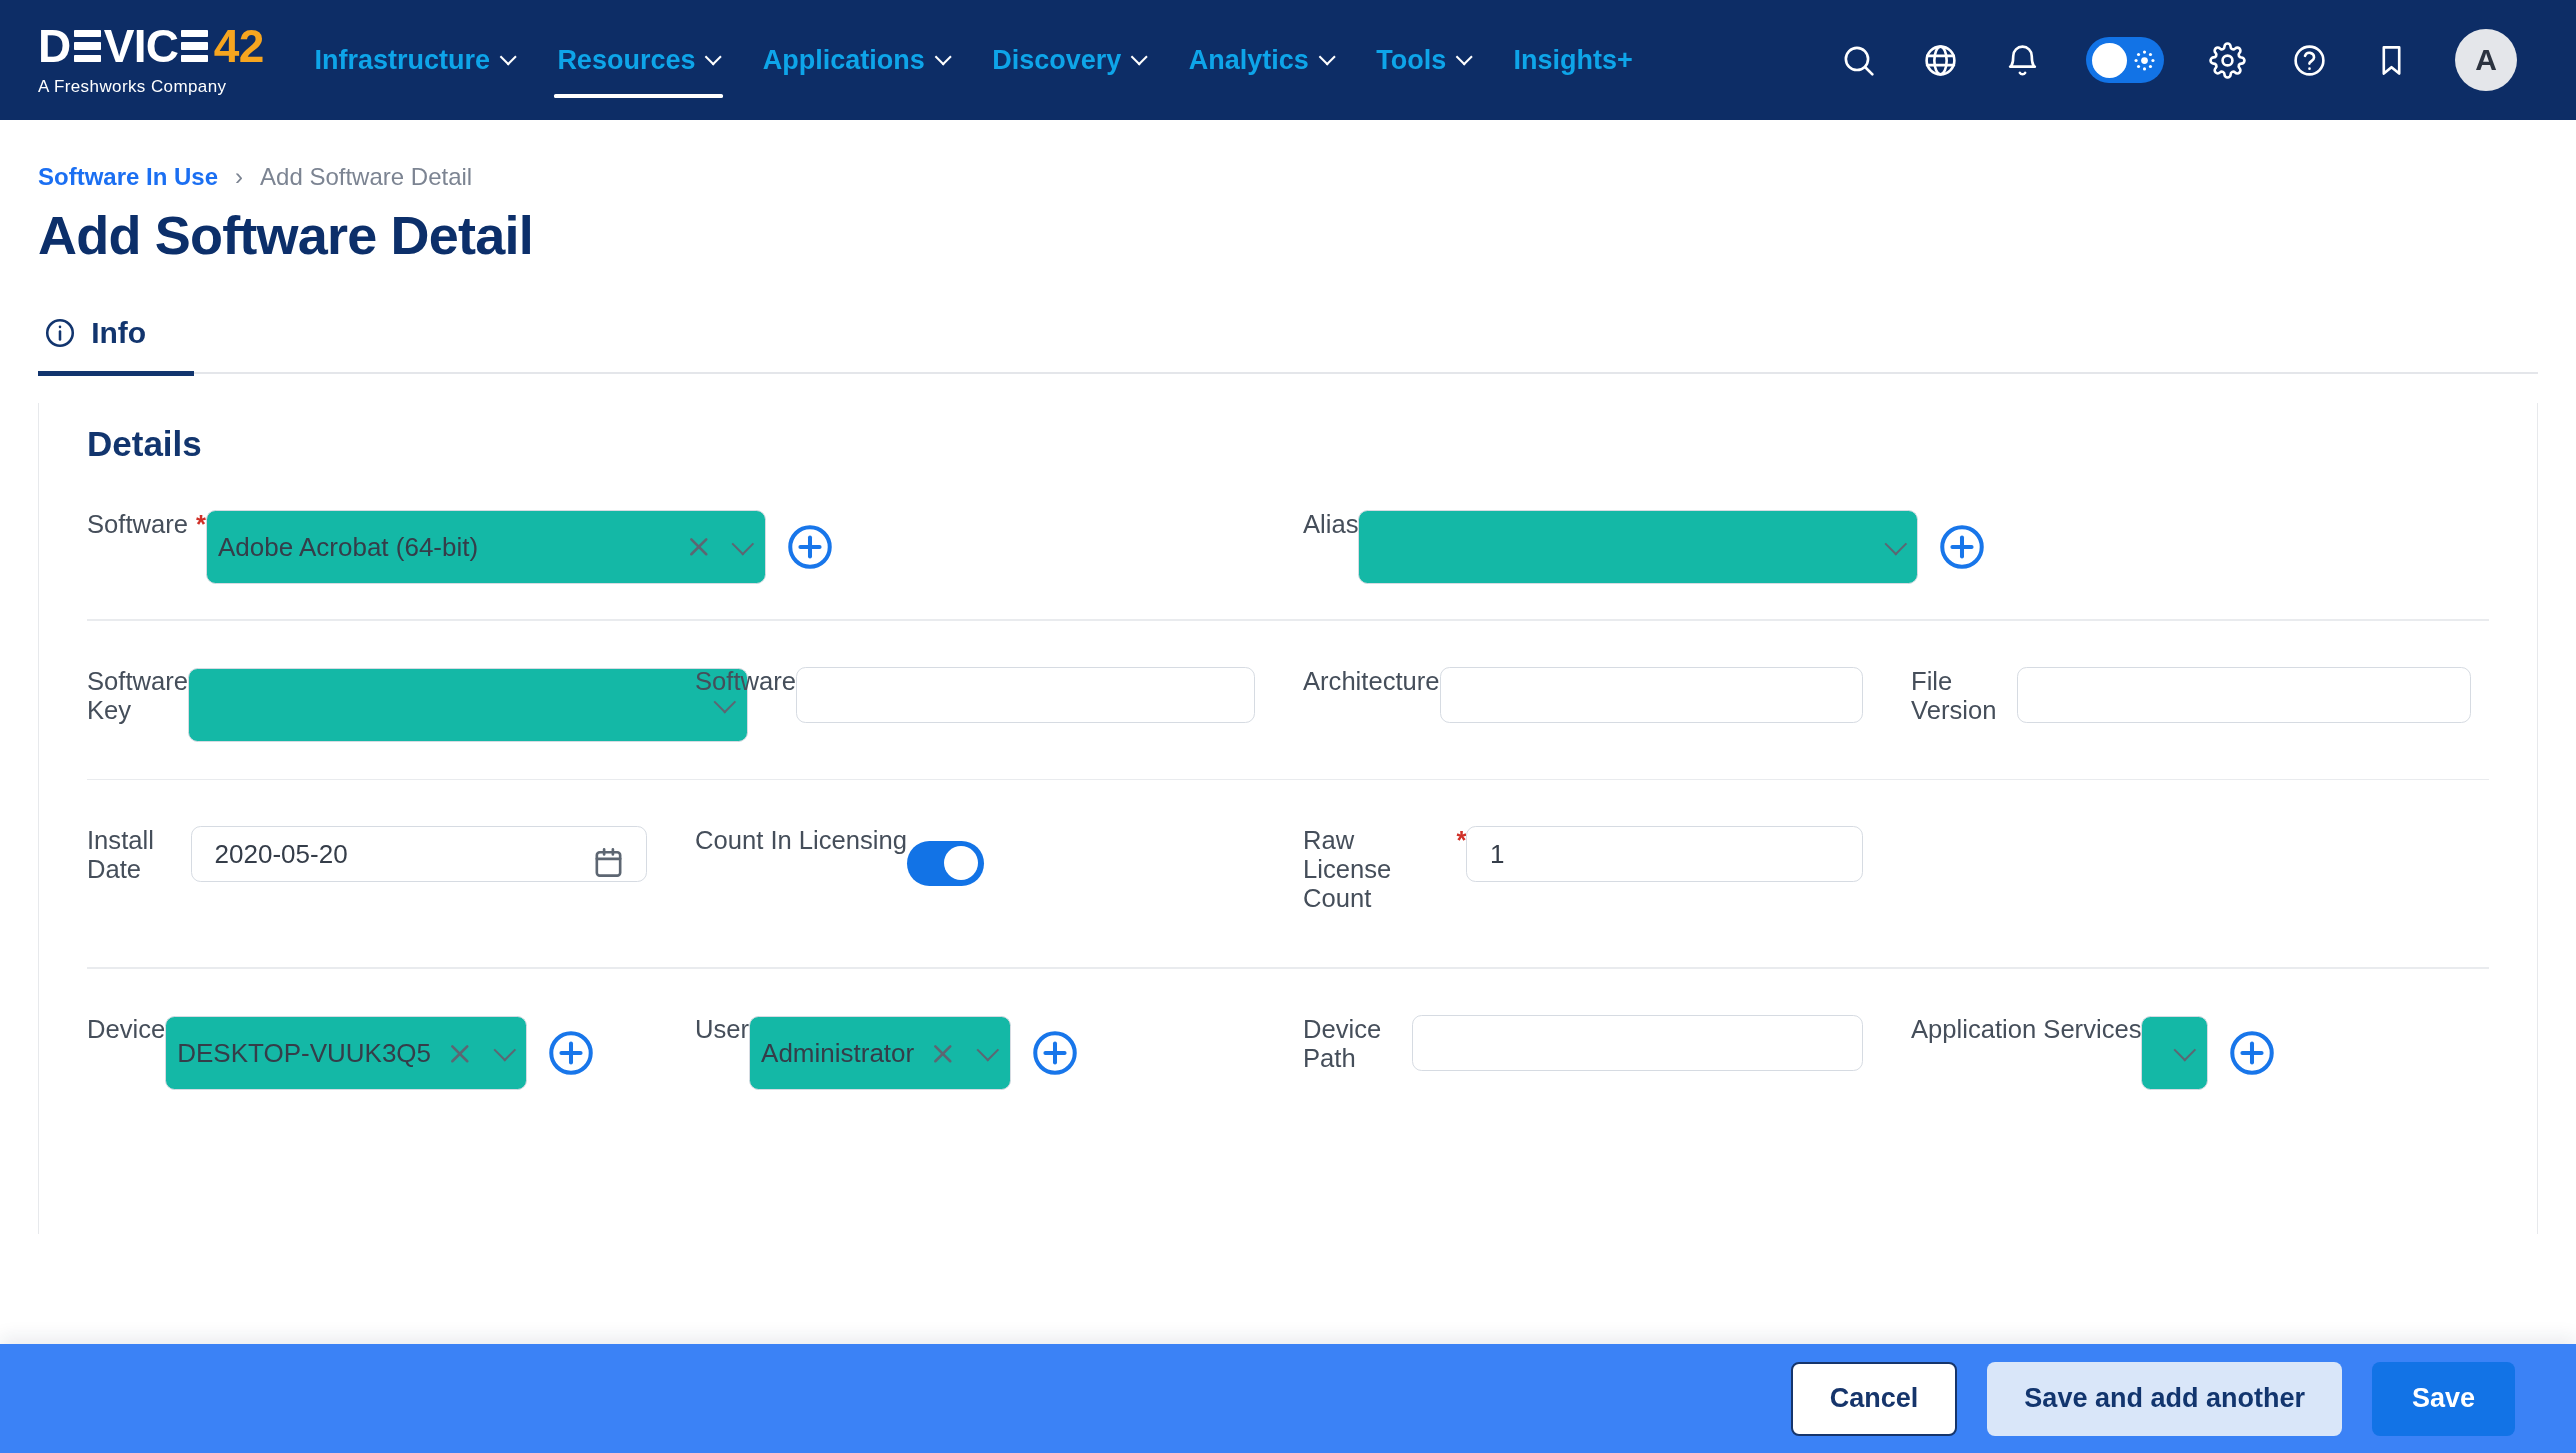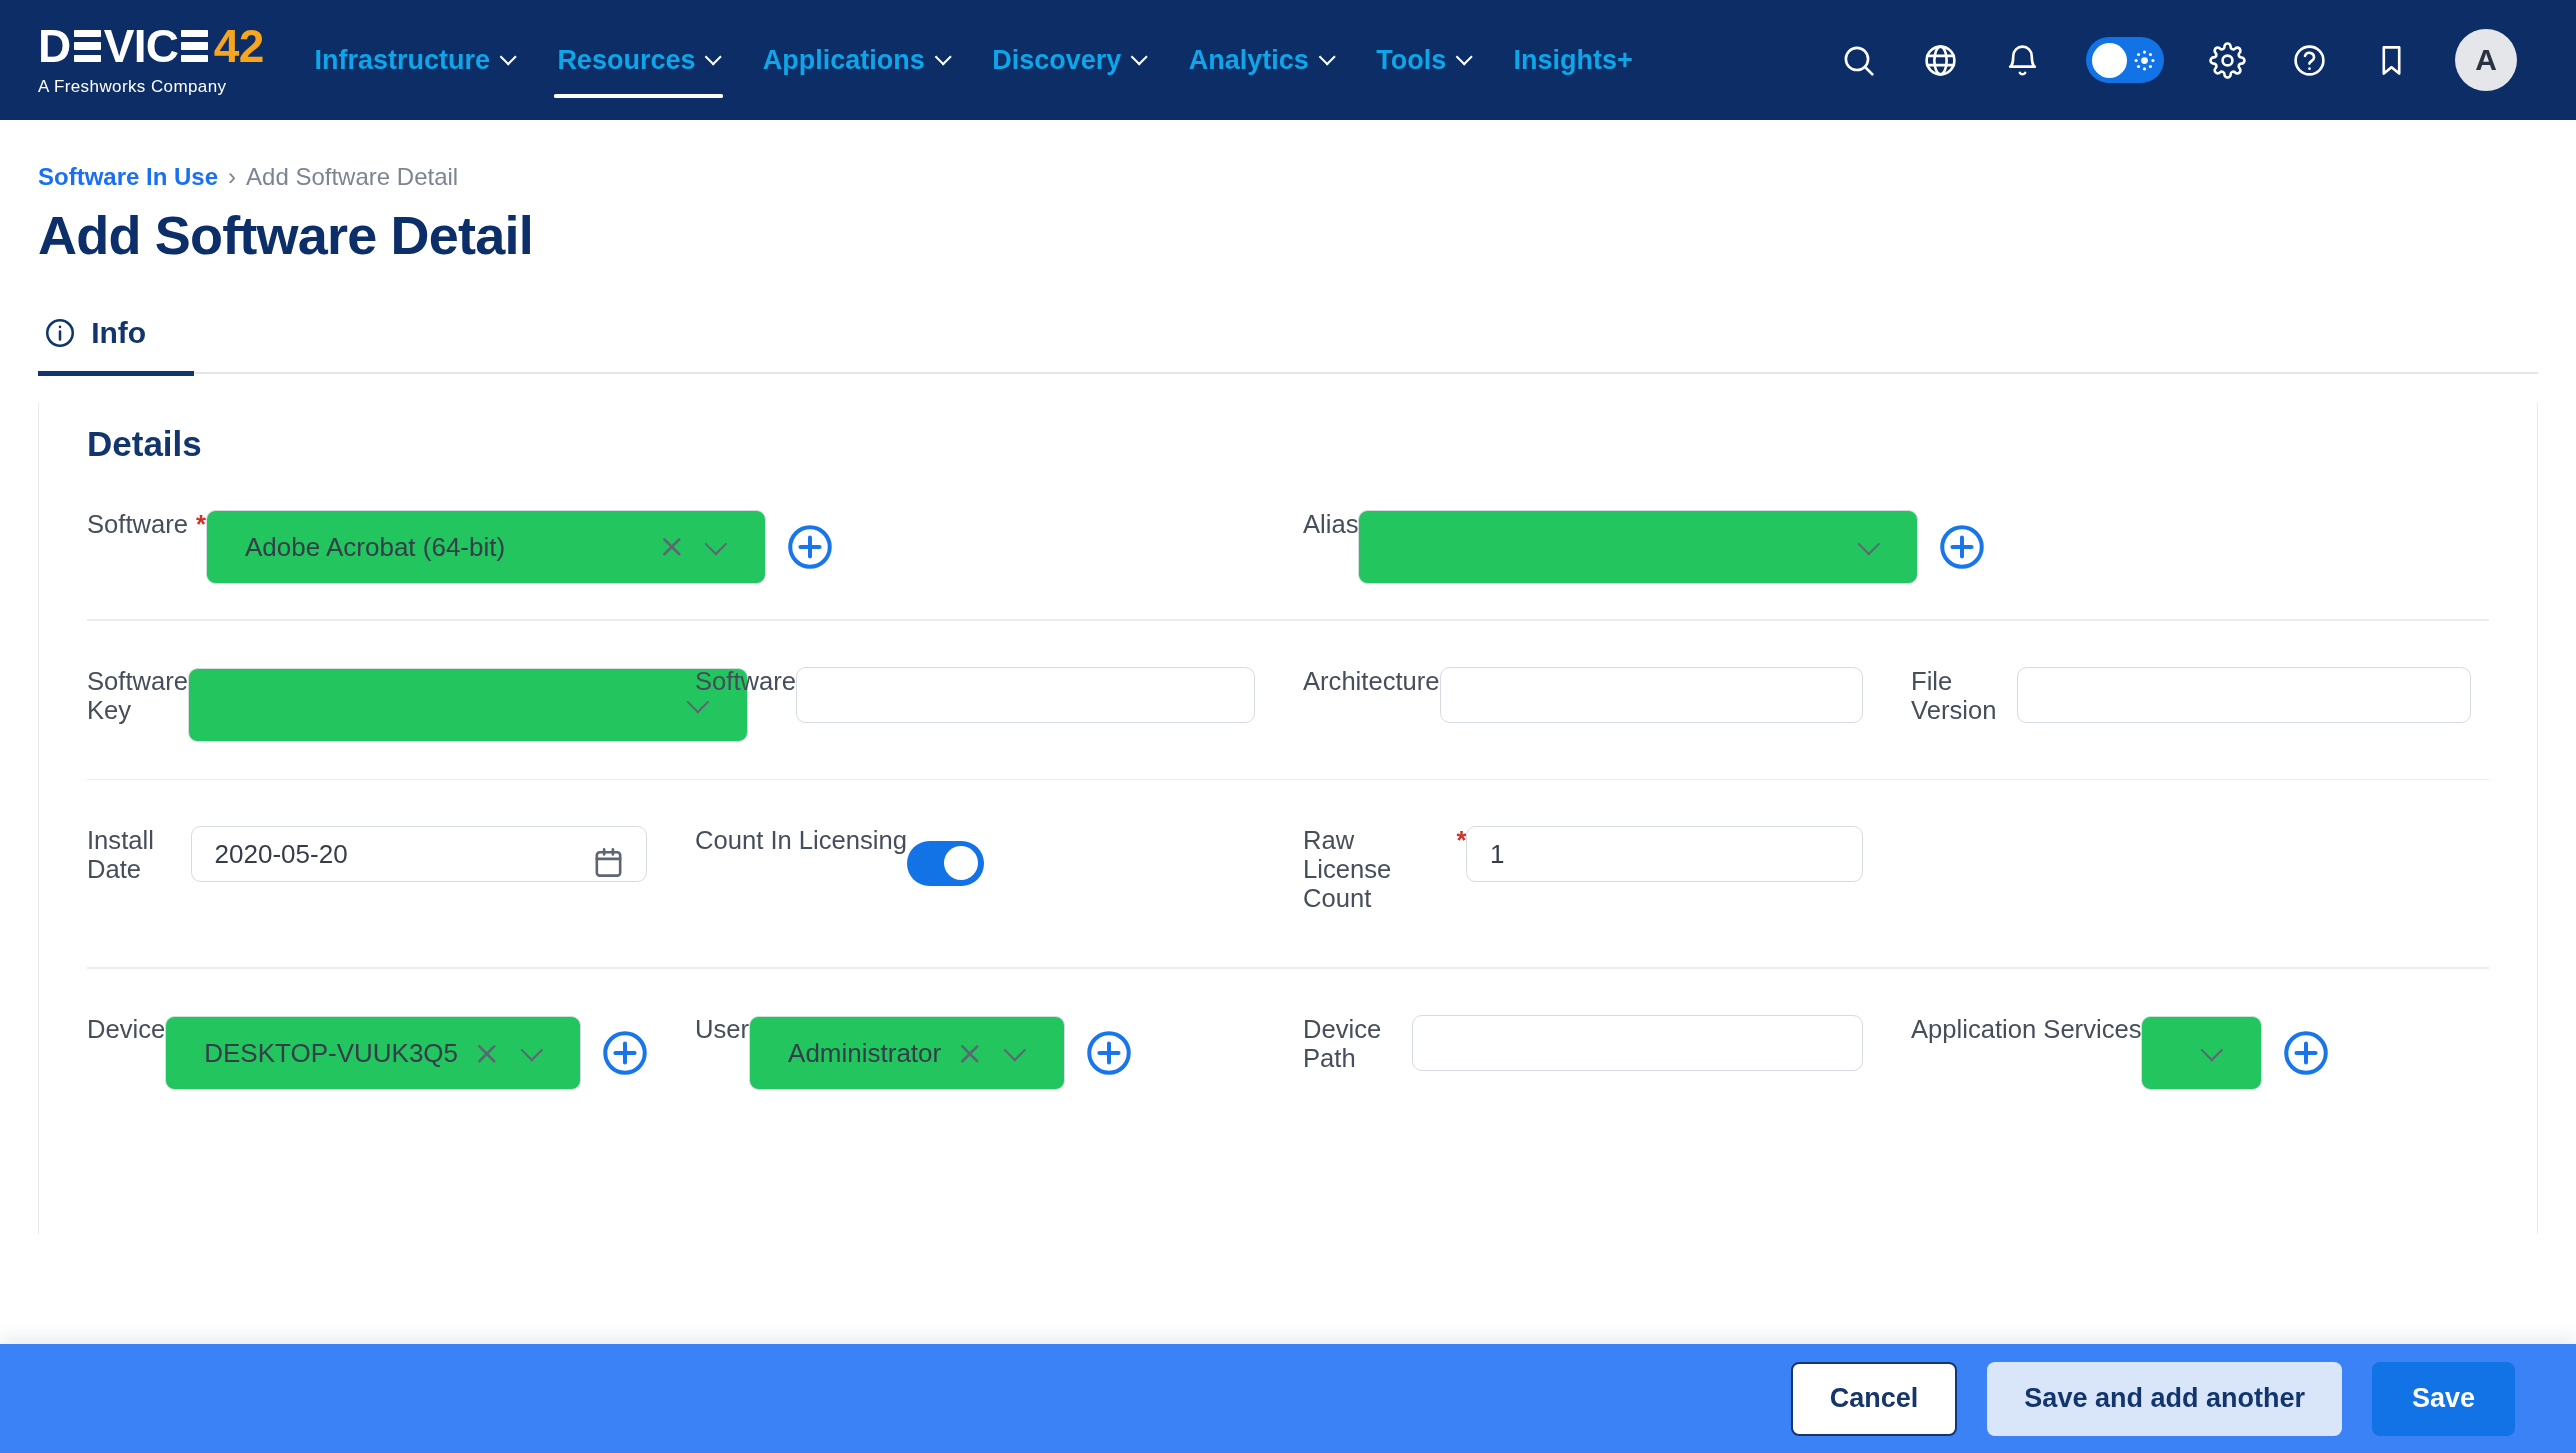--- a/index.html
+++ b/index.html
@@ -23,21 +23,21 @@
   .hicons{margin-left:auto;display:flex;align-items:center;gap:45px;}
   .hicon{width:37px;height:37px;display:flex;align-items:center;justify-content:center;cursor:pointer;}
   .hicon svg{width:37px;height:37px;stroke:#fff;fill:none;stroke-width:1.7;stroke-linecap:round;stroke-linejoin:round;}
   .theme-toggle{width:78px;height:46px;border-radius:24px;background:#1273e6;position:relative;cursor:pointer;}
   .theme-toggle .knob{position:absolute;left:5.6px;top:5.6px;width:35px;height:35px;border-radius:50%;background:#fff;}
   .theme-toggle svg{position:absolute;right:6.4px;top:9.6px;width:27px;height:27px;fill:#fff;}
   .avatar{width:62px;height:62px;border-radius:50%;background:#e4e6ea;color:#2c3340;font-size:30px;font-weight:600;
           display:flex;align-items:center;justify-content:center;cursor:pointer;}
 
   
-  .breadcrumb{padding:43px 38px 0;font-size:24px;display:flex;gap:10px;align-items:center;}
+  .breadcrumb{padding:43px 38px 0;font-size:24px;display:flex;gap:17px;align-items:center;}
   .crumb-link{color:#1b6ff2;font-weight:600;cursor:pointer;}
   .crumb-sep,.crumb-cur{color:#7c8492;}
   .page-title{padding:12.8px 38px 0;font-size:54px;font-weight:700;color:#0c2f6a;letter-spacing:-0.8px;}
 
   
   .tabs{margin:50px 38px 0;border-bottom:2.4px solid #e4e6ea;display:flex;}
   .tab{position:relative;display:flex;align-items:center;gap:14.4px;color:#12356e;font-size:30px;font-weight:700;
        padding:0 48px 22.4px 4.8px;cursor:pointer;}
   .tab svg{width:34px;height:34px;stroke:#12356e;fill:none;stroke-width:1.8;stroke-linecap:round;}
   .tab.active::after{content:"";position:absolute;left:0;right:0;bottom:-4px;height:5.6px;background:#12356e;}
@@ -46,22 +46,22 @@
   .panel{margin:29px 38px 0;border-left:0.8px solid #e7e9ec;border-right:0.8px solid #e7e9ec;
          height:831px;overflow:hidden;padding:21px 48px 0;box-sizing:border-box;}
   .section-title{font-size:35px;font-weight:700;color:#12356e;line-height:40px;}
   .frow{display:grid;grid-template-columns:repeat(4,560px);column-gap:48px;padding:46px 0 35px;}
   .divider{height:1.6px;background:#e9ebee;}
   .cell{display:flex;flex-direction:row;}
   .cell-span2{grid-column:span 2;}
   .flabel{font-size:25.6px;color:#454e5a;margin-bottom:19px;display:flex;gap:8px;}
   .req{color:#d03028;font-weight:700;}
   .fieldline{display:flex;align-items:center;}
-  .combo{width:560px;height:74px;box-sizing:border-box;border:1.6px solid #d6dbe2;border-radius:9.6px;background:#22c55e;
-         display:flex;align-items:center;padding:0 38px;cursor:pointer;}
+  .combo{width:560px;height:74px;box-sizing:border-box;border:1.6px solid #d6dbe2;border-radius:9.6px;background:#14b8a6;
+         display:flex;align-items:center;padding:0 11px;cursor:pointer;}
   .combo.flex1{width:auto;flex:1;}
   .combo .val{flex:1;font-size:26px;color:#353d49;white-space:nowrap;overflow:hidden;}
   .clear-x{width:25.6px;height:25.6px;margin-left:16px;cursor:pointer;flex:none;}
   .clear-x svg{width:25.6px;height:25.6px;stroke:#5d6672;stroke-width:2.4;stroke-linecap:round;}
   .chev{width:13.6px;height:13.6px;border-right:2.4px solid #5d6672;border-bottom:2.4px solid #5d6672;
         transform:rotate(45deg);margin:-6.4px 3.2px 0 24px;flex:none;}
   .add-circle{width:46px;height:46px;margin-left:21px;cursor:pointer;flex:none;}
   .add-circle svg{width:46px;height:46px;stroke:#1876ea;fill:none;stroke-width:2.1;stroke-linecap:round;}
   .tinput{width:560px;height:56px;box-sizing:border-box;border:1.6px solid #d6dbe2;border-radius:9.6px;background:#fff;
           font-size:26px;color:#353d49;padding:0 22.4px;outline:none;font-family:inherit;}

